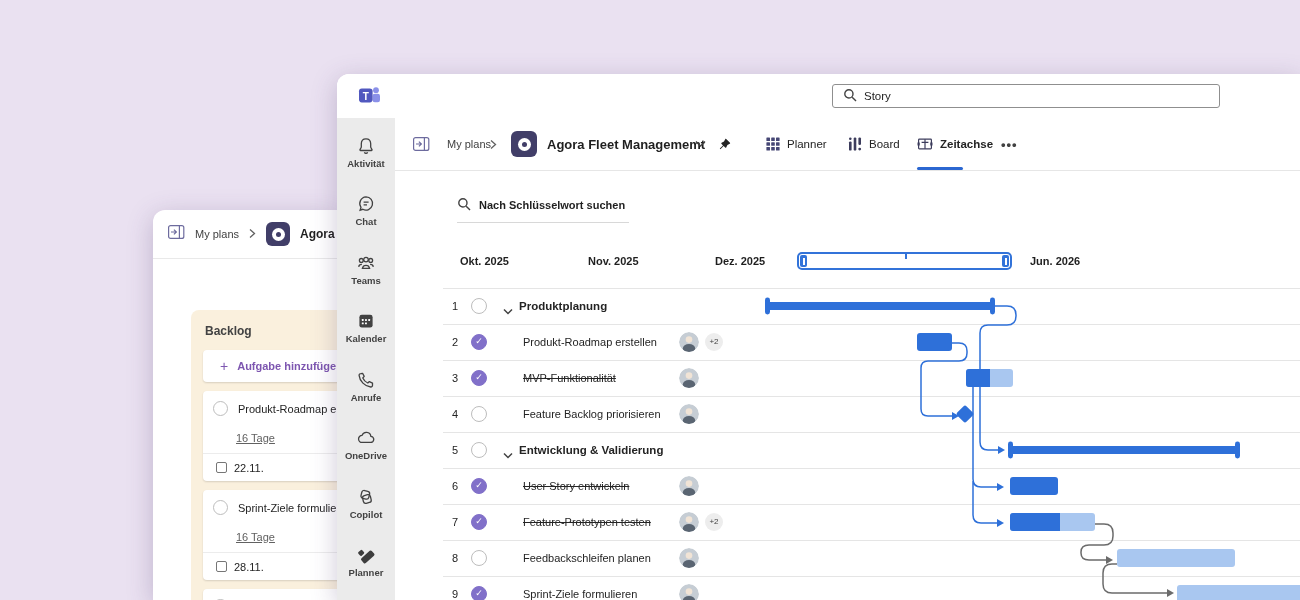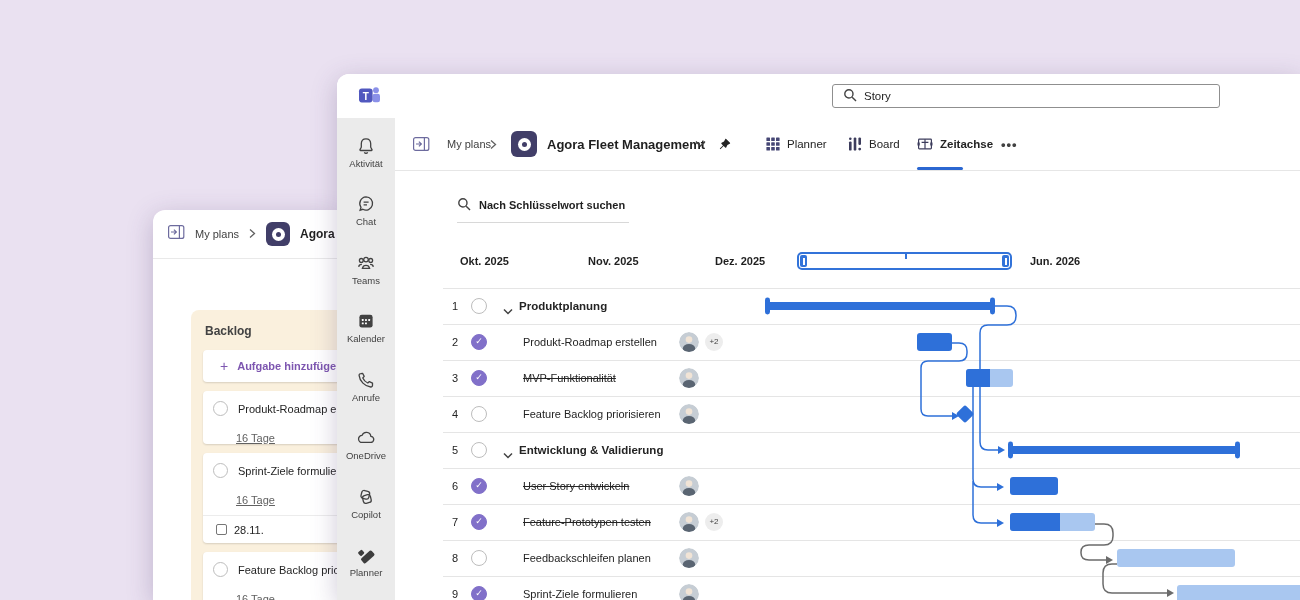--- a/index.html
+++ b/index.html
@@ -26,21 +26,21 @@
   .c-title{font-size:11px;color:#242424;white-space:nowrap;}
   .c-dur{font-size:11px;color:#616161;margin:16px 0 9px 33px;text-decoration:underline;}
   .c-date{border-top:1px solid #ececec;height:27px;display:flex;align-items:center;gap:7px;padding-left:13px;font-size:11px;}
   .dbox{width:9px;height:9px;border:1px solid #767676;border-radius:2px;}
   
   #main-win{left:337px;top:74px;width:963px;height:526px;border-radius:12px 0 0 0;overflow:hidden;z-index:2;}
   .topbar{position:relative;height:44px;border-bottom:1px solid #ececec;background:#fff;}
   .top-search{position:absolute;left:495px;top:10px;width:376px;height:22px;border:1px solid #8f8f8f;border-radius:3px;
               display:flex;align-items:center;gap:7px;padding-left:10px;font-size:11.5px;color:#242424;background:#fff;}
   .teams-logo{position:absolute;left:20px;top:10px;}
-  .side{position:absolute;left:0;top:44px;width:58px;bottom:0;background:#ebebeb;}
+  .side{position:absolute;left:0;top:44px;width:58px;bottom:0;background:#ebebeb;font-weight:bold;}
   .side-item{width:58px;height:52px;display:flex;flex-direction:column;align-items:center;justify-content:center;gap:2px;cursor:pointer;}
   .side-item span.lbl{font-size:9.5px;color:#424242;}
   .content{position:absolute;left:58px;top:44px;right:0;bottom:0;background:#fff;}
   .plan-header{position:absolute;left:0;top:0;right:0;height:52px;border-bottom:1px solid #e6e6e6;}
   .ph-item{position:absolute;top:0;height:52px;display:flex;align-items:center;}
   .tab{position:absolute;top:0;height:52px;display:flex;align-items:center;gap:7px;font-size:11.5px;color:#2b2b40;cursor:pointer;}
   .tab .t-lbl{color:#242424;}
   .tab.active .t-lbl{font-weight:700;}
   .tab-underline{position:absolute;height:3px;border-radius:2px;background:#2b67d1;bottom:0;}
   #kw-search{left:62px;top:66px;width:172px;padding-bottom:9px;border-bottom:1px solid #d8d8d8;font-weight:600;}
@@ -107,20 +107,24 @@
         <span class="plus">+</span>
         <span>Aufgabe hinzufügen</span>
       </div>
       <div id="backlog-cards">
           <div class="card">
             <div class="c-top">
               <span class="ring-check"></span>
               <span class="c-title">Produkt-Roadmap erstellen</span>
             </div>
             <div class="c-dur">16 Tage</div>
+            <div class="c-date">
+              <span class="dbox"></span>
+              <span>22.11.</span>
+            </div>
           </div>
           <div class="card">
             <div class="c-top">
               <span class="ring-check"></span>
               <span class="c-title">Sprint-Ziele formulieren</span>
             </div>
             <div class="c-dur">16 Tage</div>
             <div class="c-date">
               <span class="dbox"></span>
               <span>28.11.</span>

